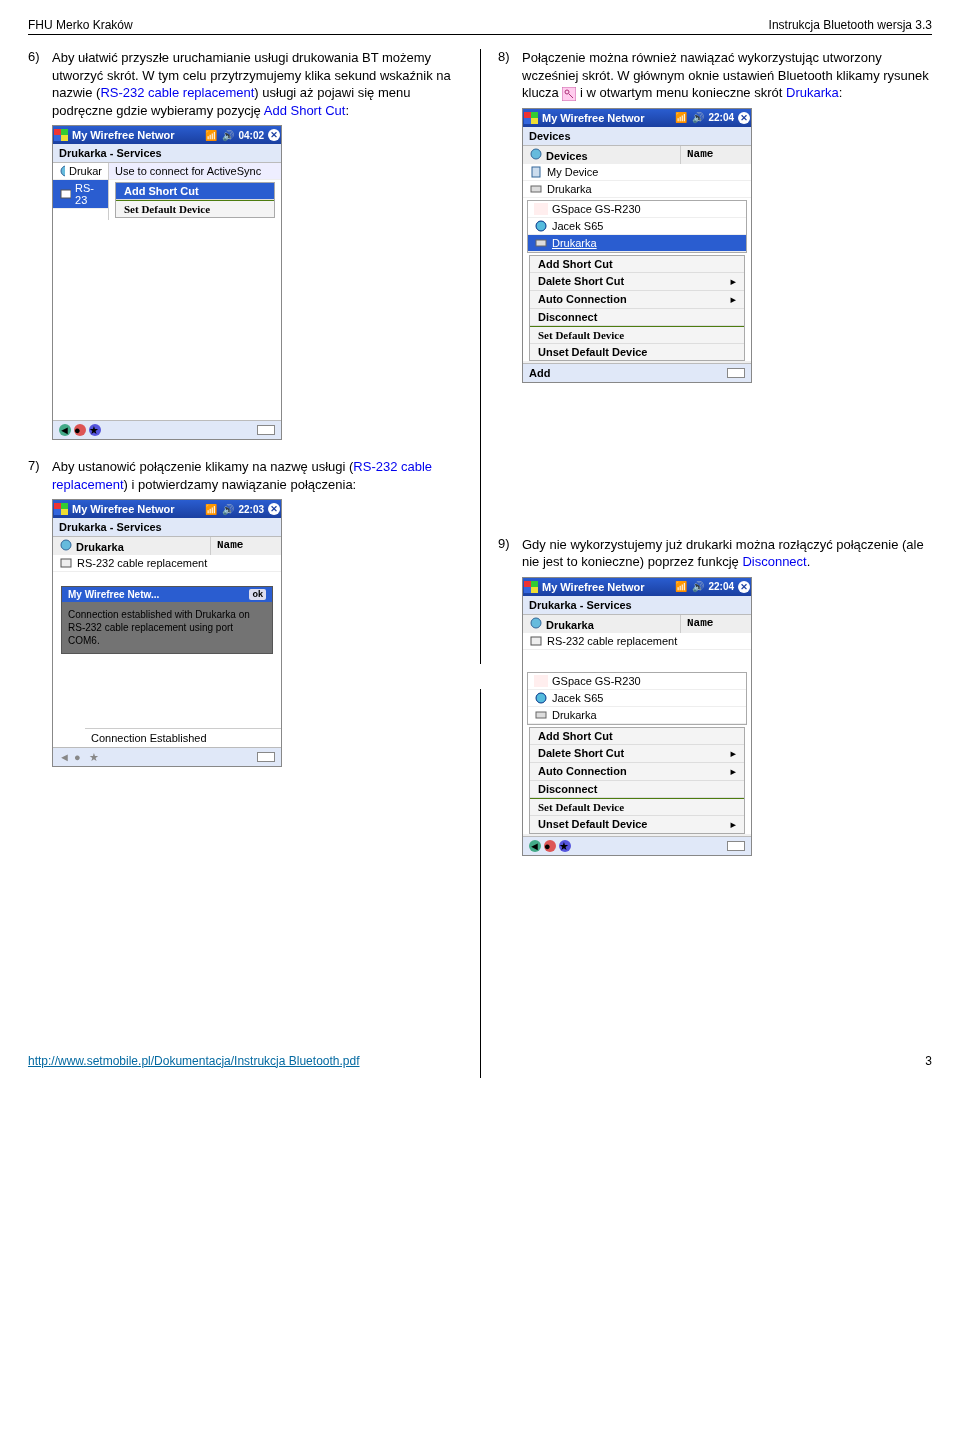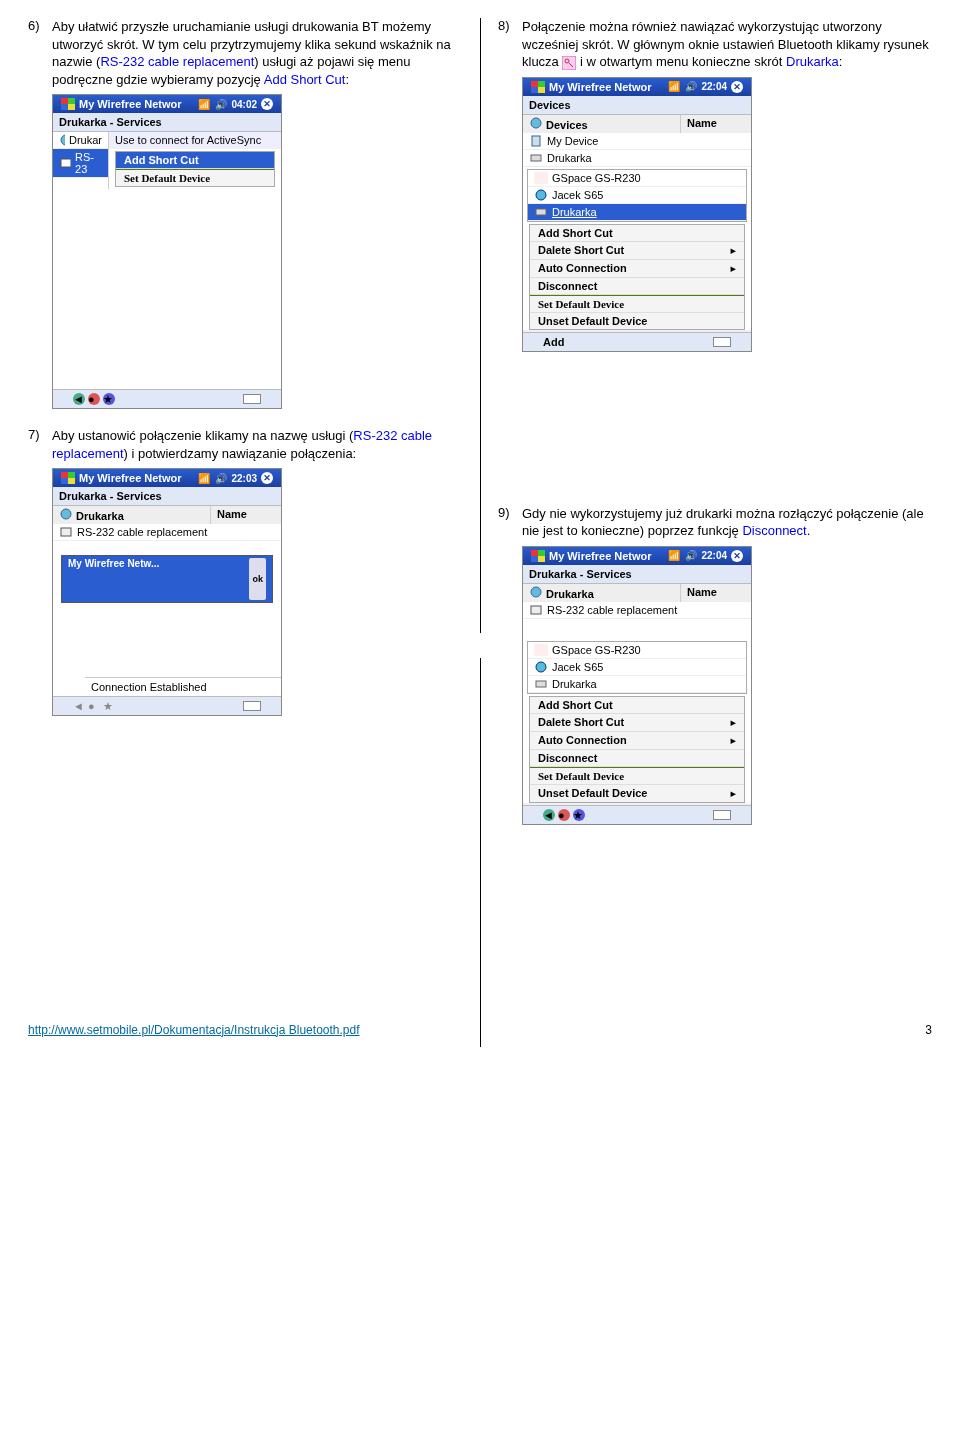--- a/index.html
+++ b/index.html
@@ -11,53 +11,57 @@
   .col.right { padding-left: 18px; padding-right: 0; }
   .vline { position: absolute; left: 50%; top: 0; width: 1px; background: #000; }
   .vline.top { height: 615px; }
   .vline.bottom { top: 640px; height: 505px; }
   .step { display: flex; margin-bottom: 6px; }
   .step-num { width: 24px; flex-shrink: 0; }
   .step-text { flex: 1; line-height: 1.35; }
   .blue { color: #0000ee; }
   .inline-icon { display: inline-block; width: 14px; height: 14px; vertical-align: middle; }
   .shot { margin: 6px 0 18px 24px; border: 1px solid #888; background: #f0f0f0; }
-  .shot-title { background: linear-gradient(#2a5dd0,#1a3fa0); color: #fff; font-size: 11px; font-weight: bold; padding: 3px 8px; display: flex; justify-content: space-between; align-items: center; }
+  .shot-title { background: linear-gradient(#2a5dd0,#1a3fa0); color: #fff; font-size: 11px; font-weight: bold; padding: 3px 1px; display: flex; justify-content: space-between; align-items: center; }
   .shot-title .icons { display: flex; gap: 4px; align-items: center; font-size:10px; }
   .shot-title .close { background: #fff; color: #1a3fa0; border-radius: 50%; width: 12px; height: 12px; display: flex; align-items: center; justify-content: center; font-size: 9px; font-weight: bold; }
   .shot-sub { background: #e0e8f8; font-size: 11px; font-weight: bold; padding: 3px 6px; border-bottom: 1px solid #bbb; }
   .shot-body { background: #fff; font-size: 11px; }
   .item { padding: 2px 6px; border-bottom: 1px solid #eee; display: flex; align-items: center; gap: 4px; }
   .item.selected { background: #2a5dd0; color: #fff; }
   .menu { background: #f4f4f4; border: 1px solid #aaa; font-size: 11px; margin: 2px 6px; }
   .menu .mitem { padding: 2px 8px; border-bottom: 1px solid #ddd; display:flex; justify-content:space-between; }
   .menu .mitem:last-child { border-bottom: none; }
   .menu .sep { border-top: 1px solid #4d7c0f; font-family: Liberation Serif, serif; }
-  .shot-foot { background: #e0e8f8; border-top: 1px solid #bbb; padding: 3px 20px; font-size: 11px; display: flex; justify-content: space-between; align-items: center; }
+  .shot-foot { background: #e0e8f8; border-top: 1px solid #bbb; padding: 3px 6px; font-size: 11px; display: flex; justify-content: space-between; align-items: center; }
   .shot-foot .nav { display: flex; gap: 3px; }
   .shot-foot .nav span { width: 12px; height: 12px; display: inline-block; border-radius: 50%; }
   .shot-foot .kbd { width: 18px; height: 10px; border: 1px solid #888; display:inline-block; background:#fff;}
   .popup { position: relative; margin: 4px 8px; border: 1px solid #555; background: #737373; }
   .popup-title { background: #2a5dd0; color: #fff; font-size: 10px; font-weight: bold; padding: 2px 6px; display:flex; justify-content:space-between; }
-  .popup-title .okbtn { background:#dde; color:#000; font-size:9px; padding:16px 3px; border-radius:2px; }
+  .popup-title .okbtn { background:#dde; color:#000; font-size:9px; padding:0 3px; border-radius:2px; }
   .popup-body { padding: 6px; font-size: 10px; line-height: 1.3; }
   .col-head { background: #eee; display: flex; font-size: 11px; font-weight: bold; }
   .col-head div { padding: 2px 6px; border-right: 1px solid #ccc; }
   .col-head div:first-child { flex: 1; }
-  .col-head div:last-child { width: 70px; border-right:none; }
+  .col-head div:last-child { width: 70px; border-right:none;font-family:Liberation Mono, monospace; }
   .spacer-block { height: 180px; background:#fff; }
   .status-line { padding: 3px 6px; font-size: 11px; border-top:1px solid #ccc;margin-left:32px; }
   .footer { margin-top: 180px; display: flex; justify-content: space-between; font-size: 12px; border-top: 0; }
   .footer a { color: #0369a1; text-decoration: underline; }
   svg.miniicon { width:14px; height:12px; }
 </style>
 </head>
 <body>
 
 <div class="page">
+  <div class="header-row">
+    <span>FHU Merko  Kraków</span>
+    <span>Instrukcja Bluetooth wersja 3.3</span>
+  </div>
 
   <div class="columns">
     <div class="vline top"></div>
     <div class="vline bottom"></div>
 
     <div class="col">
 
       <div class="step">
         <div class="step-num">6)</div>
         <div class="step-text">
@@ -158,20 +162,21 @@
                 <rect x="2" y="2" width="10" height="8" fill="#eee" stroke="#555"></rect>
               </svg>
               <span>RS-232 cable replacement</span>
             </div>
           <div style="height:10px;"></div>
           <div class="popup">
             <div class="popup-title">
                 <span>My Wirefree Netw...</span>
                 <span class="okbtn">ok</span>
               </div>
+            <div class="popup-body">Connection established with Drukarka on RS-232 cable replacement using port COM6.</div>
           </div>
           <div style="height:70px;"></div>
           <div class="status-line">Connection Established</div>
         </div>
         <div class="shot-foot">
           <span class="nav">
               <span style="color:#888;">◄</span>
               <span style="color:#888;">●</span>
               <span style="color:#888;">★</span>
             </span>

